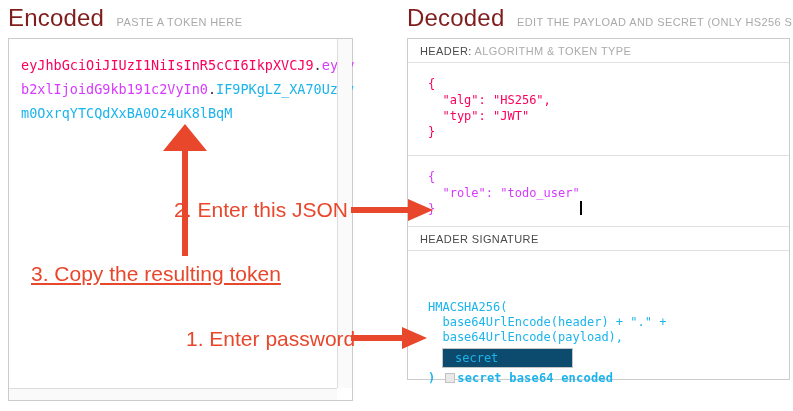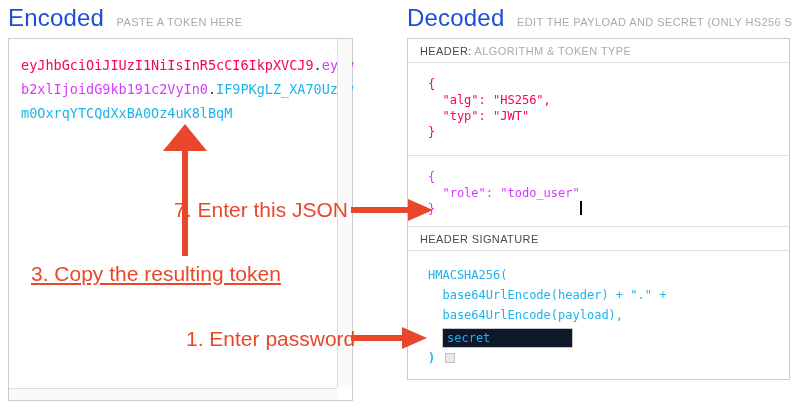--- a/index.html
+++ b/index.html
@@ -1,20 +1,20 @@
 <!DOCTYPE html>
 <html style="--token-header: #fb015b; --token-payload: #d63aff; --token-signature: #1cb4ec; --annotation: #e8472c;"><head>
 <meta charset="utf-8">
 <style>
   * { margin:0; padding:0; box-sizing:border-box; }
   html,body { width:793px; height:411px; background:#ffffff; overflow:hidden;
               font-family:"Liberation Sans", sans-serif; }
   .panel { position:absolute; top:0; }
   .panel-head { height:38px; padding-top:4px; white-space:nowrap; }
-  .panel-title { display:inline; font-size:24px; font-weight:400; color:#1d4ed8; letter-spacing:0.2px; }
+  .panel-title { display:inline; font-size:24px; font-weight:400; color:#7f1d1d; letter-spacing:0.2px; }
   .panel-sub { display:inline; font-size:11px; color:#aaaaaa; margin-left:8px; letter-spacing:0.4px;text-align:right; }
 
   
   .encoded-panel { left:8px; width:377px; }
   .encoded-box { position:relative; width:345px; height:363px; border:1px solid #cccccc; background:#fff;padding-left:8px; }
   .token-text { position:absolute; left:12px; top:14px; width:337px;
                 font-family:"DejaVu Sans Mono", monospace; font-size:13.5px; line-height:24px;
                 word-break:break-all; }
   .token-text .dot { color:#333333; }
   .vscroll { position:absolute; top:0; right:0; bottom:12px; width:15px;
@@ -31,26 +31,26 @@
   .section-bar .light { color:#ababab; }
   .code-area { padding:13px 10px 12px 12px; border-bottom:1px solid #e0e0e0; }
   .code-area pre { font-family:"DejaVu Sans Mono", monospace; font-size:12px; line-height:16px;
                    white-space:pre; margin-left:8px; display:inline-block; vertical-align:baseline; }
   .header-json pre { color:var(--token-header); }
   .payload-json pre { color:var(--token-payload); }
   .caret { display:inline-block; width:2px; height:14px; background:#000; vertical-align:baseline;
            margin-bottom:-2px; }
   .sig-area { padding:14px 10px 10px 12px; border-bottom:none; }
   .sig-area, .sig-area * { color:var(--token-signature); }
-  .sig-code { font-family:"DejaVu Sans Mono", monospace; font-size:12px; line-height:20px;
-              white-space:pre; margin-left:8px; }
+  .sig-code { font-family:"DejaVu Sans Mono", monospace; font-size:12px; line-height:15px;
+              white-space:pre; margin-left:8px;margin-top:35px; }
   .secret-row { margin:3px 0 3px 22px; }
   .secret-input { width:131px; height:20px; border:1px solid #c6c6c6; border-radius:0;
                   font-family:"DejaVu Sans Mono", monospace; font-size:12px;
-                  color:var(--token-signature); padding:2px 4px; background:#0f172a; outline:none; }
+                  color:var(--token-signature); padding:2px 12px; background:#0c4a6e; outline:none; }
   .paren-row { margin-left:8px; font-family:"DejaVu Sans Mono", monospace; font-size:12px;
                font-weight:bold; display:flex; align-items:center; }
   .checkbox { display:inline-block; width:10px; height:10px; background:#e9e9e9;
               border:1px solid #c2c2c2; margin:0 2px 0 10px; }
   .cb-label { font-weight:bold; letter-spacing:0.2px; }
 
   
   .ann { position:absolute; color:var(--annotation); font-size:21px; white-space:nowrap; }
   .stem-h { position:absolute; height:6px; background:var(--annotation); }
   .stem-v { position:absolute; width:6px; background:var(--annotation); }
@@ -106,28 +106,29 @@
     <div class="code-area sig-area">
       <div class="sig-code">HMACSHA256(
   base64UrlEncode(header) + "." +
   base64UrlEncode(payload),</div>
       <div class="secret-row">
         <input class="secret-input" type="text" value="secret" style="">
       </div>
       <div class="paren-row">
         <span>)</span>
         <span class="checkbox"></span>
+        <span class="cb-label">secret base64 encoded</span>
       </div>
     </div>
   </div>
 </div>
 
 <div class="head-up" style="left:163px; top:124px;"></div>
 <div class="stem-v" style="left:182px; top:149px; height:107px;"></div>
 <div class="ann" style="left:31px; top:262px;text-decoration:underline;">3. Copy the resulting token</div>
 
-<div class="ann" style="left:172px; top:198px; width:176px; text-align:right;">7. Enter this JSON</div>
+<div class="ann" style="left:172px; top:198px; width:176px; text-align:right;">2. Enter this JSON</div>
 <div class="stem-h" style="left:351px; top:207px; width:58px;"></div>
 <div class="head-right" style="left:408px; top:199px;"></div>
 
 <div class="ann" style="left:186px; top:327px; width:162px; text-align:center;">1. Enter password</div>
 <div class="stem-h" style="left:351px; top:335px; width:52px;"></div>
 <div class="head-right" style="left:402px; top:327px;"></div>
 
 </body></html>

